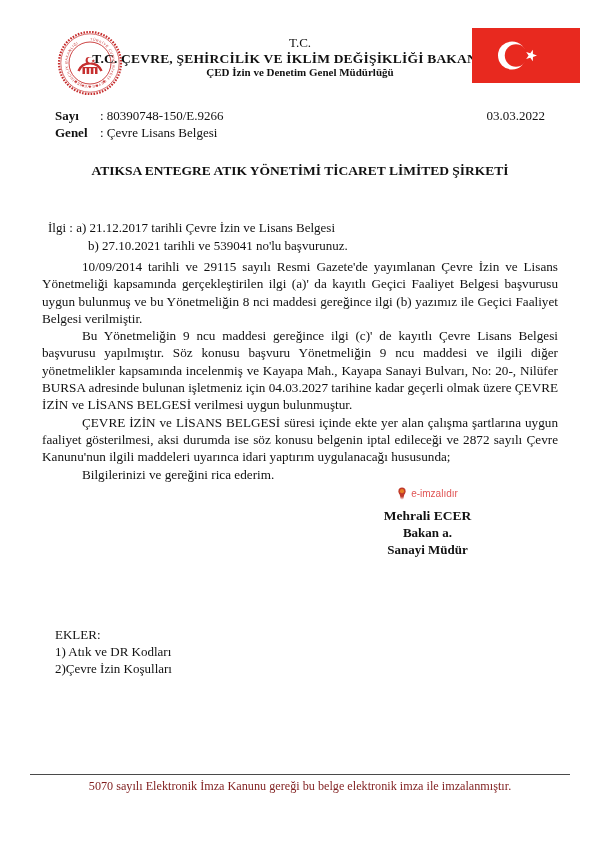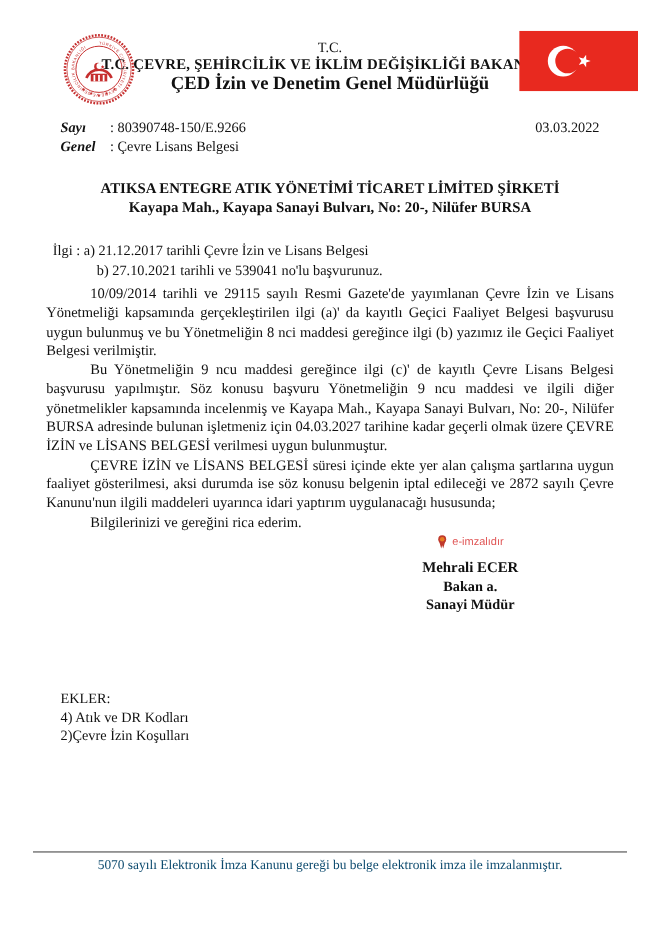--- a/index.html
+++ b/index.html
@@ -11,27 +11,27 @@
     color:#111111;
     overflow:hidden;
   }
   
   .header-center{
     position:absolute;top:36px;left:0;width:600px;
     text-align:center;line-height:1.15;
   }
   .hdr-tc{font-size:13px;font-weight:normal;}
   .hdr-ministry{font-size:13.5px;font-weight:bold;letter-spacing:.2px;}
-  .hdr-directorate{font-size:17px;font-weight:bold;}
+  .hdr-directorate{font-size:11px;font-weight:bold;}
   .seal{position:absolute;top:30px;left:57px;width:66px;height:66px;}
   .flag{position:absolute;top:28px;left:472px;width:108px;height:55px;}
   
   .meta{position:absolute;top:108px;left:55px;font-size:13px;line-height:16.5px;}
   .meta-row{display:flex;}
-  .meta-label{font-weight:bold;width:45px;font-style:italic;}
+  .meta-label{font-weight:bold;width:45px;}
   .doc-date{position:absolute;top:108px;right:55px;font-size:13px;}
   
   .recipient{position:absolute;top:162px;left:0;width:600px;text-align:center;
     font-weight:bold;font-size:13.5px;line-height:18px;}
   
   .refs{position:absolute;top:219px;left:48px;font-size:13px;line-height:18px;}
   .refs .ref-b{padding-left:40px;}
   
   .body-text{
     position:absolute;top:258px;left:42px;width:516px;
@@ -45,21 +45,21 @@
     font-family:"Liberation Sans","DejaVu Sans",sans-serif;
     font-size:10px;color:#e05555;}
   .sig-name{font-weight:bold;font-size:13.5px;margin-top:3px;line-height:17px;}
   .sig-title{font-weight:bold;font-size:13px;line-height:17px;}
   
   .ekler{position:absolute;top:626px;left:55px;font-size:13px;line-height:17px;}
   
   .footer-rule{position:absolute;top:774px;left:30px;width:540px;
     border-top:1.5px solid #4a4a4a;}
   .footer-note{position:absolute;top:779px;left:0;width:600px;text-align:center;
-    font-size:12.2px;color:#0c4a6e;}
+    font-size:12.2px;color:#7f1d1d;}
 </style>
 </head>
 <body>
 
 <div class="page">
 
   <div class="seal">
     <svg viewBox="0 0 66 66" width="66" height="66" aria-hidden="true">
       <circle cx="33" cy="33" r="31" fill="none" stroke="#c62f2f" stroke-width="2.2" stroke-dasharray="1.6 1.3"></circle>
       <circle cx="33" cy="33" r="29.2" fill="none" stroke="#c62f2f" stroke-width="0.7"></circle>
@@ -110,21 +110,20 @@
     </div>
     <div class="meta-row">
       <span class="meta-label">Genel</span>
       <span>: Çevre Lisans Belgesi</span>
     </div>
   </div>
   <div class="doc-date">03.03.2022</div>
 
   <div class="recipient">
     <div>ATIKSA ENTEGRE ATIK YÖNETİMİ TİCARET LİMİTED ŞİRKETİ</div>
-    <div>Kayapa Mah., Kayapa Sanayi Bulvarı, No: 20-, Nilüfer BURSA</div>
   </div>
 
   <div class="refs">
     <div class="ref-a">İlgi : a) 21.12.2017 tarihli Çevre İzin ve Lisans Belgesi</div>
     <div class="ref-b">b) 27.10.2021 tarihli ve 539041 no'lu başvurunuz.</div>
   </div>
 
   <div class="body-text">
     <p>10/09/2014 tarihli ve 29115 sayılı Resmi Gazete'de yayımlanan Çevre İzin ve Lisans Yönetmeliği kapsamında gerçekleştirilen ilgi (a)' da kayıtlı Geçici Faaliyet Belgesi başvurusu uygun bulunmuş ve bu Yönetmeliğin 8 nci maddesi gereğince ilgi (b) yazımız ile Geçici Faaliyet Belgesi verilmiştir.</p>
     <p>Bu Yönetmeliğin 9 ncu maddesi gereğince ilgi (c)' de kayıtlı Çevre Lisans Belgesi başvurusu yapılmıştır. Söz konusu başvuru Yönetmeliğin 9 ncu maddesi ve ilgili diğer yönetmelikler kapsamında incelenmiş ve Kayapa Mah., Kayapa Sanayi Bulvarı, No: 20-, Nilüfer BURSA adresinde bulunan işletmeniz için 04.03.2027 tarihine kadar geçerli olmak üzere  ÇEVRE İZİN ve LİSANS BELGESİ verilmesi uygun bulunmuştur.</p>
@@ -141,20 +140,20 @@
       </svg>
       <span>e-imzalıdır</span>
     </span>
     <div class="sig-name">Mehrali ECER</div>
     <div class="sig-title">Bakan a.</div>
     <div class="sig-title">Sanayi Müdür</div>
   </div>
 
   <div class="ekler">
     <div>EKLER:</div>
-    <div>4) Atık ve DR Kodları</div>
+    <div>1) Atık ve DR Kodları</div>
     <div>2)Çevre İzin Koşulları</div>
   </div>
 
   <div class="footer-rule"></div>
   <div class="footer-note">5070 sayılı Elektronik İmza Kanunu gereği bu belge elektronik imza ile imzalanmıştır.</div>
 
 </div>
 
 </body></html>

